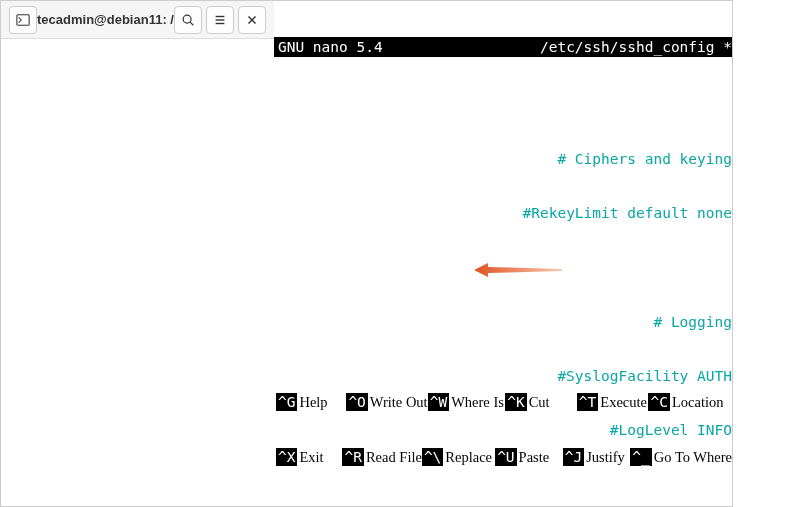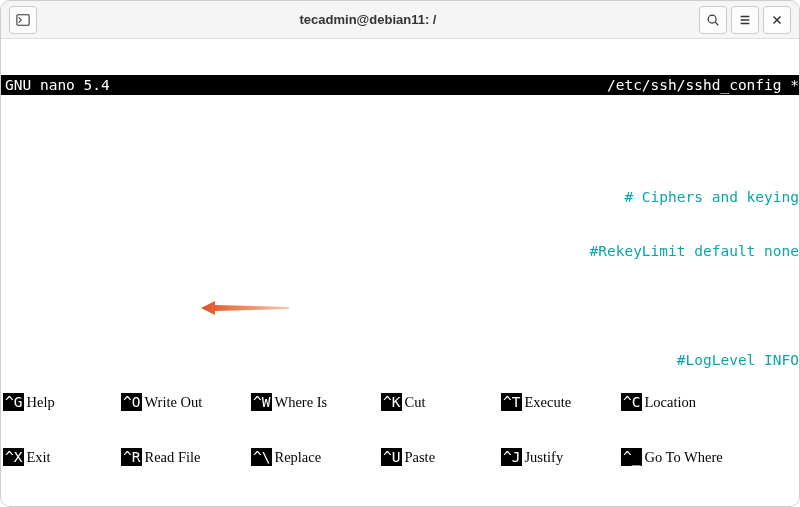--- a/index.html
+++ b/index.html
@@ -1,19 +1,19 @@
 <!DOCTYPE html>
 <html><head>
 <meta charset="utf-8">
 <style>
   * { margin: 0; padding: 0; box-sizing: border-box; }
   html, body { width: 800px; height: 507px; font-family: sans-serif; background: #fff; }
   .window {
-    width: 800px; height: 507px; border: 1px solid #ccc; border-radius: 10px;
-    display: flex; flex-direction: column; overflow: hidden; background: #fff;
+    width: 733px; height: 507px; border: 1px solid #ccc; border-radius: 0;
+    display: flex; flex-direction: row; overflow: hidden; background: #fff;
   }
   .titlebar {
     height: 38px; display: flex; align-items: center; justify-content: space-between;
     padding: 0 8px; border-bottom: 1px solid #ddd; background: #f5f5f5;
   }
   .titlebar-left { display: flex; align-items: center; }
   .titlebar-center { flex: 1; text-align: center; font-size: 13px; font-weight: 600; color: #333; }
   .titlebar-right { display: flex; gap: 4px; }
   .tb-btn {
     width: 28px; height: 28px; border: 1px solid #ccc; background: #fdfdfd;
@@ -97,20 +97,22 @@
   <div class="terminal">
     <div class="nano-header">
       <span class="file">/etc/ssh/sshd_config *</span>
       <span class="app">GNU nano 5.4</span>
     </div>
 
     <div class="editor-body">
       <div class="line"># Ciphers and keying</div>
       <div class="line">#RekeyLimit default none</div>
       <div class="line blank"></div>
+      <div class="line"># Logging</div>
+      <div class="line">#SyslogFacility AUTH</div>
       <div class="line">#LogLevel INFO</div>
       
       
       
       
       
       
       
       
       

